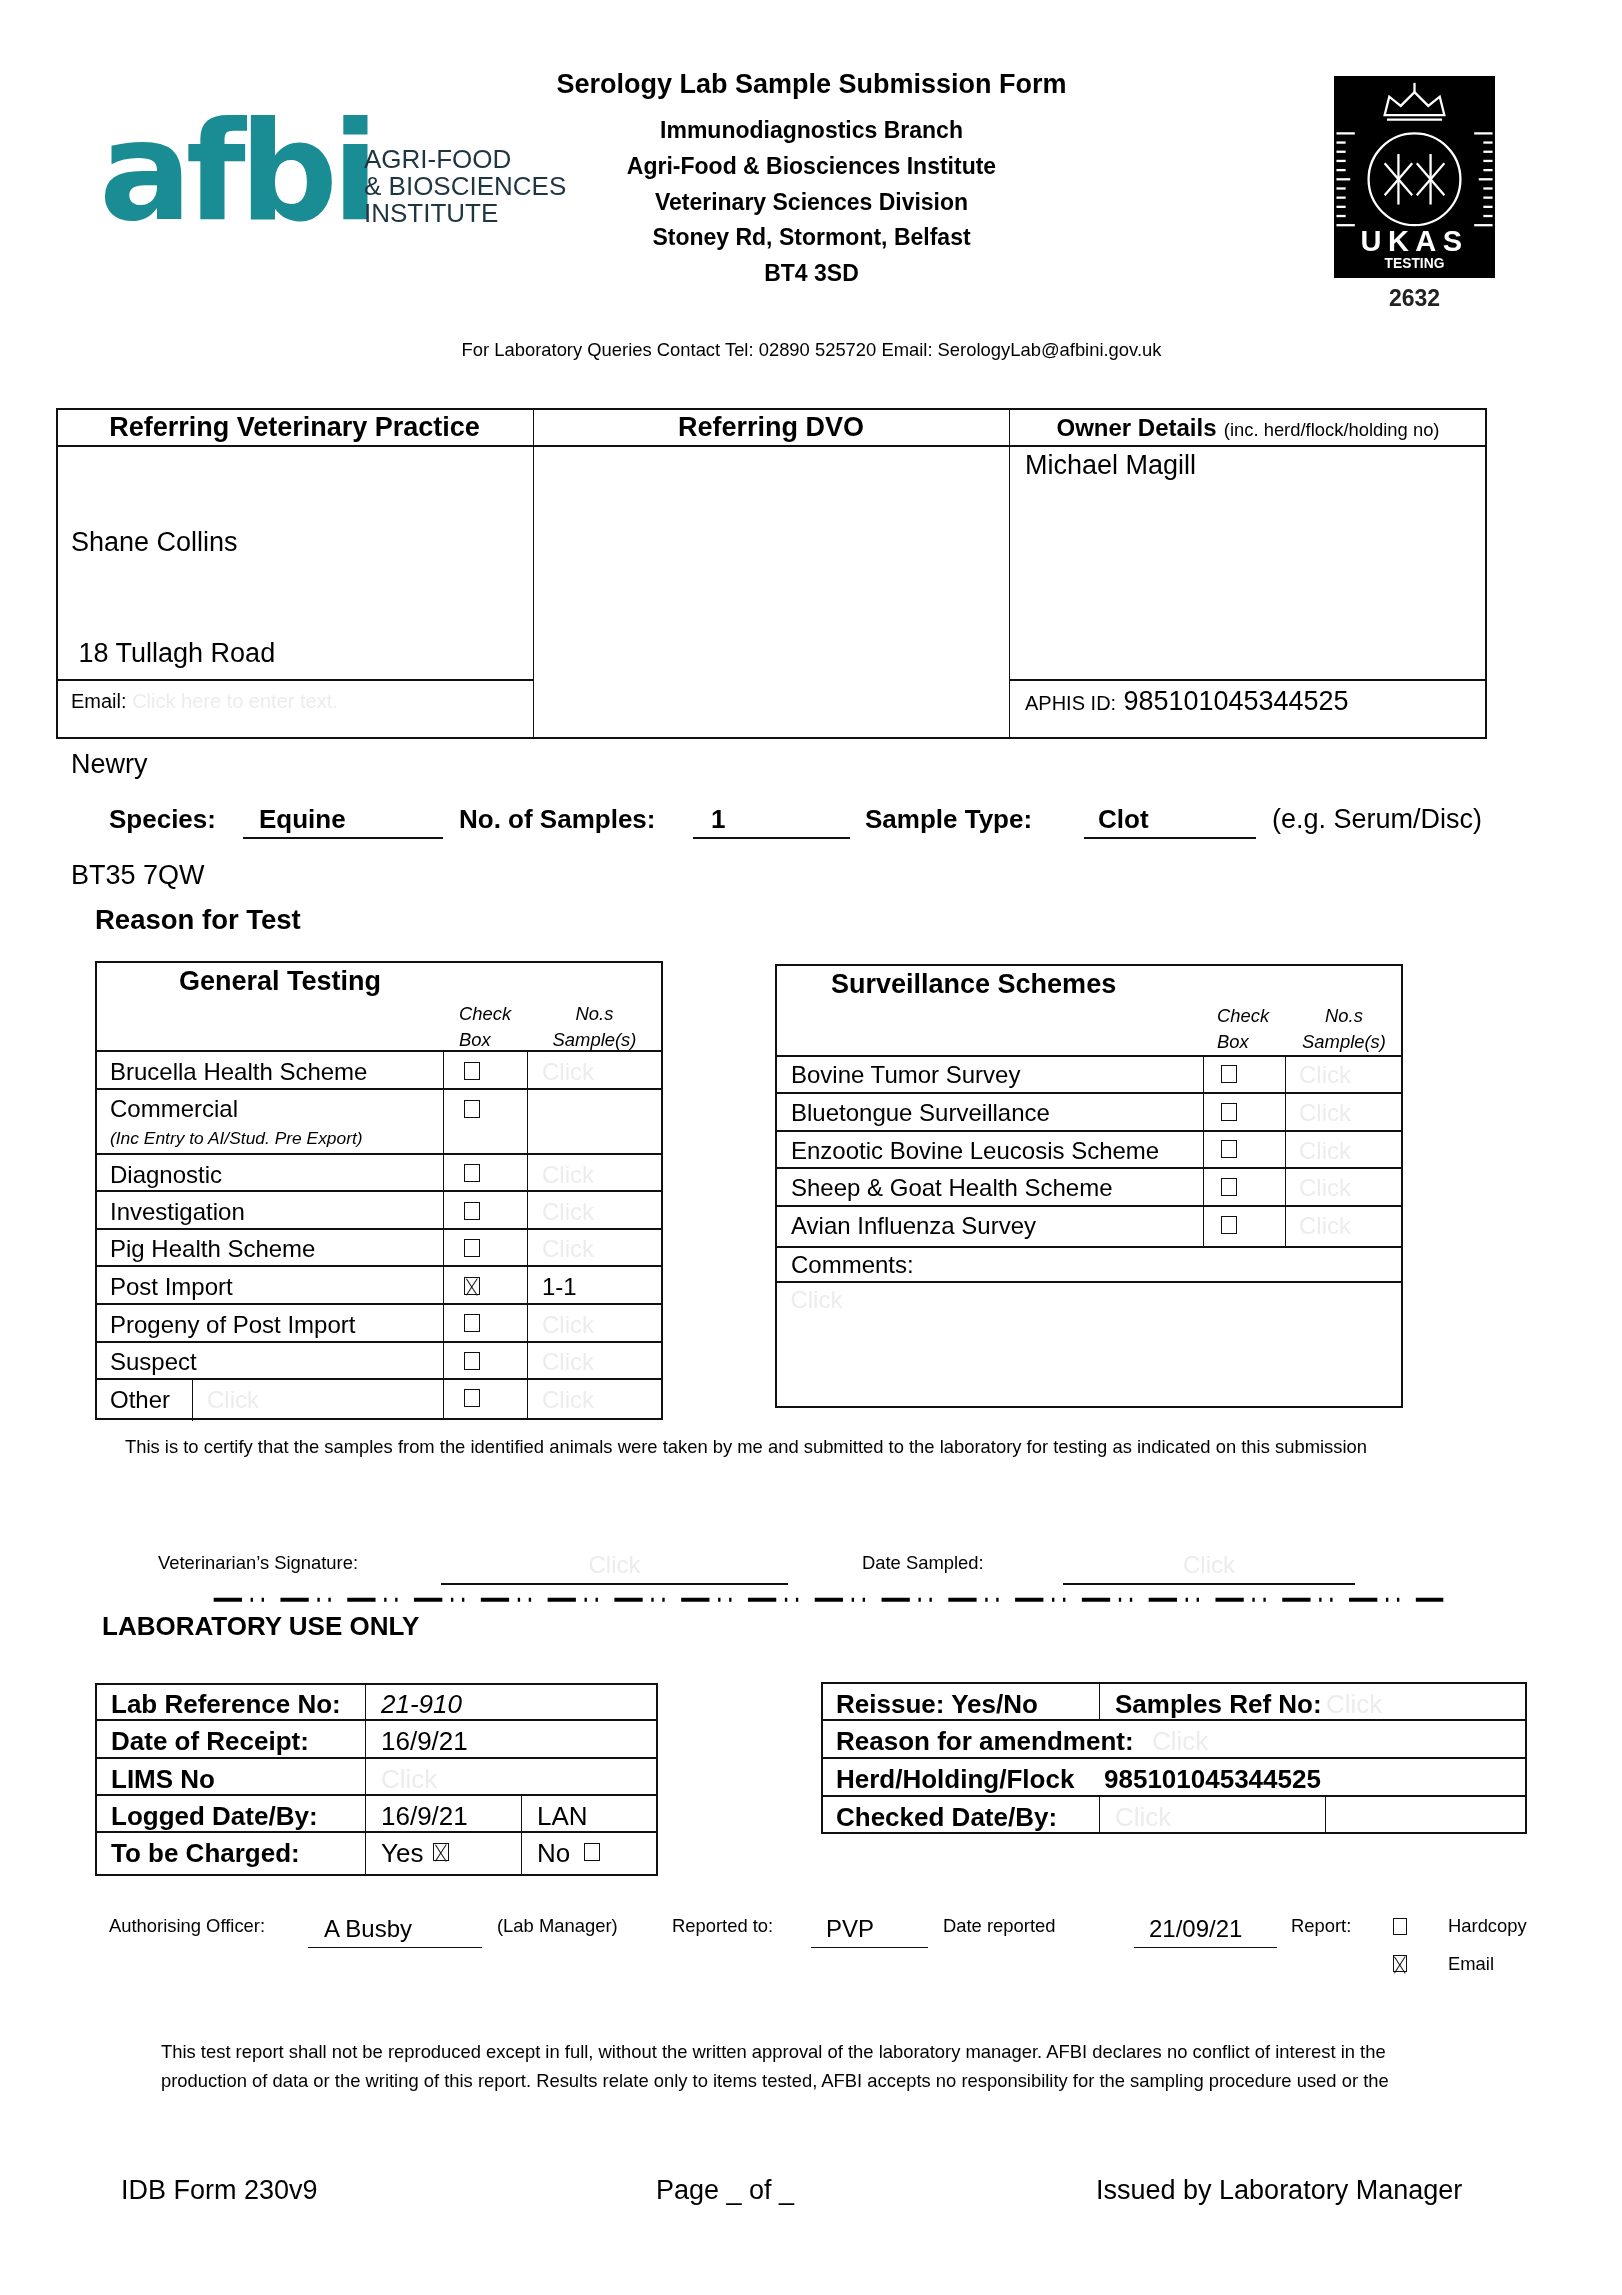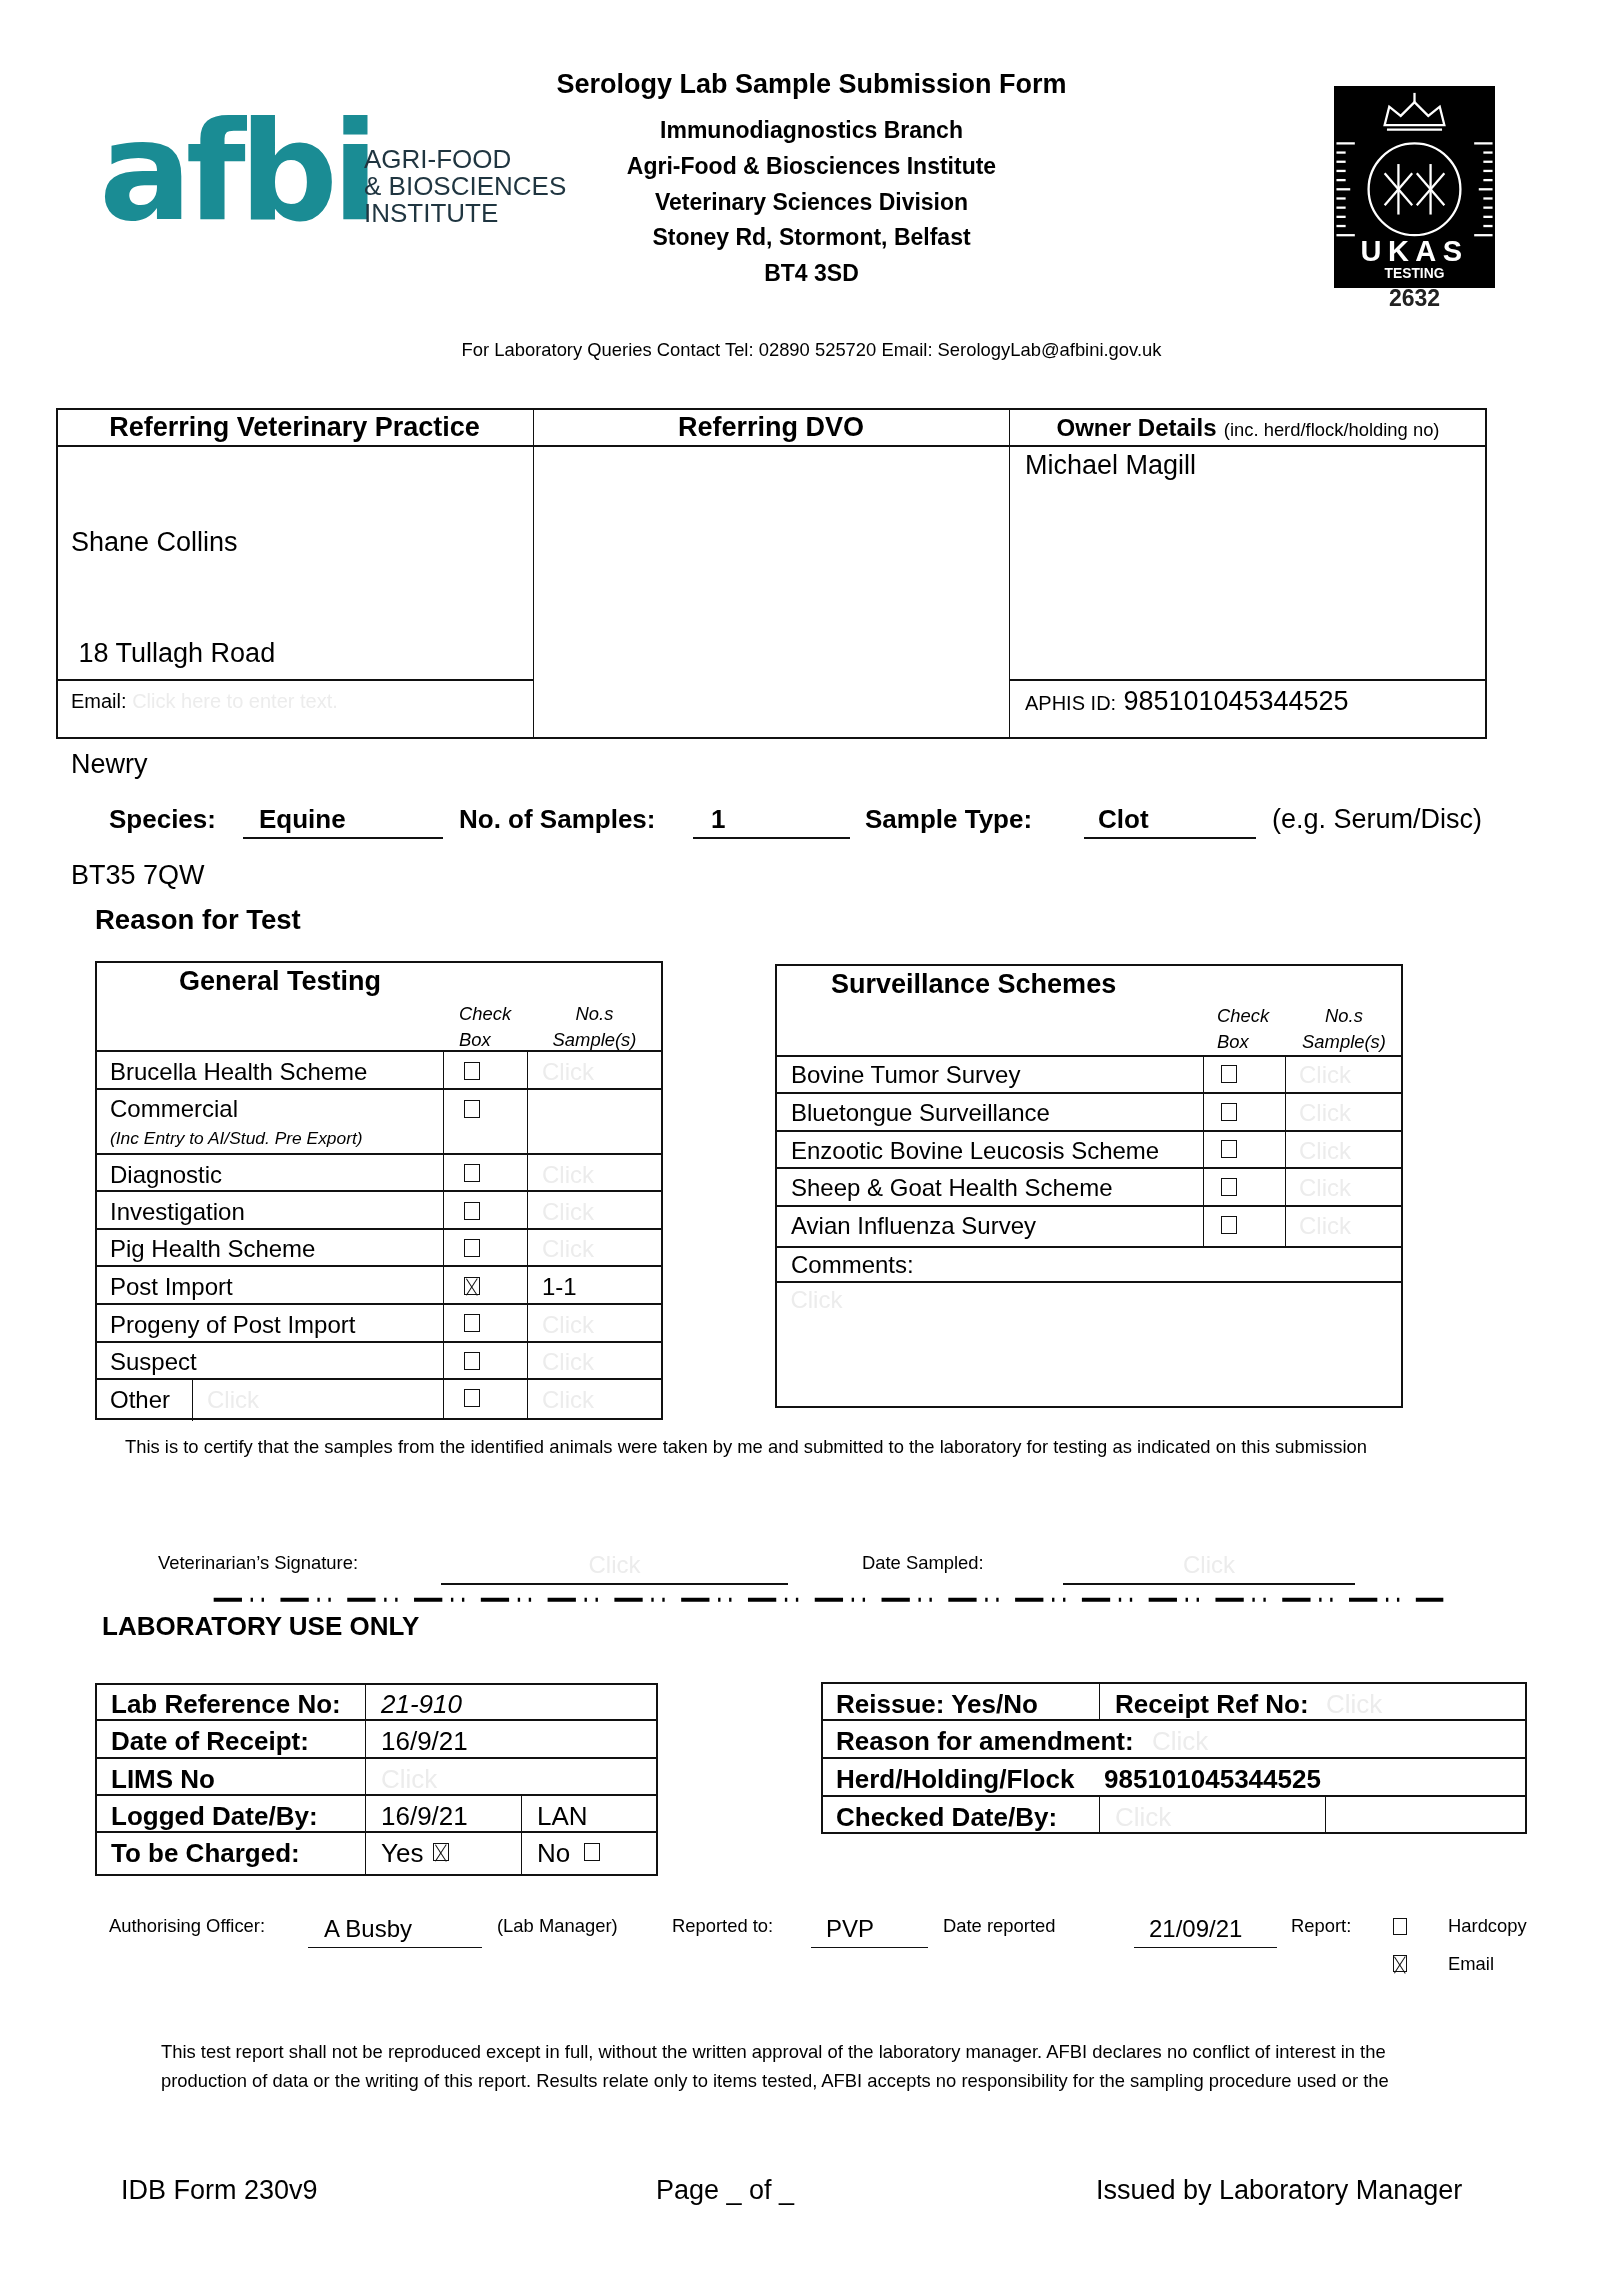--- a/index.html
+++ b/index.html
@@ -8,21 +8,21 @@
   .center { text-align:center; }
   .b { font-weight:bold; }
   .i { font-style:italic; }
   .ph { color:#ececec; }
   
   .hdr-title { left:0; width:1623px; top:69px; font-size:27px; font-weight:bold; }
   .hdr-line { left:0; width:1623px; font-size:23px; font-weight:bold; }
   .contact { left:0; width:1623px; top:339px; font-size:18.4px; }
   .afbi-word { left:99px; top:103px; font-size:138px; font-weight:bold; color:#1a8c94; letter-spacing:-6.4px; line-height:1; font-family:"DejaVu Sans", sans-serif; }
   .afbi-sub { left:364px; top:146px; font-size:26px; color:#1f3540; line-height:27px; }
-  .ukas { left:1334px; top:76px; width:161px; height:202px; background:#000;margin-top:10px; }
+  .ukas { left:1334px; top:76px; width:161px; height:202px; background:#000; }
   .ukas-num { left:1334px; top:285px; width:161px; font-size:23px; font-weight:bold; color:#222; }
   
   .box { border:2.3px solid #111; box-sizing:border-box; }
   .hline { position:absolute; height:0; border-top:2.3px solid #111; }
   .vline { position:absolute; width:0; border-left:1.8px solid #111; }
   .cell-text { position:absolute; font-size:26px; white-space:nowrap; }
   .chk { position:absolute; width:15.6px; height:18.4px; border:1.8px solid #111; box-sizing:border-box; }
   .chk.x::before, .chk.x::after { content:""; position:absolute; left:50%; top:-0.9px; width:1.4px; height:20px; background:#111; transform-origin:center; }
   .chk.x::before { transform:translateX(-50%) rotate(33deg); }
   .chk.x::after { transform:translateX(-50%) rotate(-33deg); }
@@ -283,21 +283,21 @@
 
 <div class="abs box" style="left:821px;top:1682px;width:706px;height:152px;"></div>
 <div class="hline" style="left:821px;top:1719px;width:706px;"></div>
 <div class="hline" style="left:821px;top:1757px;width:706px;"></div>
 <div class="hline" style="left:821px;top:1795px;width:706px;"></div>
 <div class="vline" style="left:1099px;top:1682px;height:37px;"></div>
 <div class="vline" style="left:1099px;top:1795px;height:39px;"></div>
 <div class="vline" style="left:1325px;top:1795px;height:39px;"></div>
 
 <div class="field-label" style="left:836px;top:1689px;">Reissue: Yes/No</div>
-<div class="field-label" style="left:1115px;top:1689px;">Receipt Ref No:</div>
+<div class="field-label" style="left:1115px;top:1689px;">Samples Ref No:</div>
 <div class="cell-text ph" style="left:1326px;top:1689px;">Click</div>
 <div class="field-label" style="left:836px;top:1726px;">Reason for amendment:</div>
 <div class="cell-text ph" style="left:1152px;top:1726px;">Click</div>
 <div class="field-label" style="left:836px;top:1764px;">Herd/Holding/Flock</div>
 <div class="field-label" style="left:1104px;top:1764px;">985101045344525</div>
 <div class="field-label" style="left:836px;top:1802px;">Checked Date/By:</div>
 <div class="cell-text ph" style="left:1115px;top:1802px;">Click</div>
 <div class="cell-text" style="left:1341px;top:1802px;"></div>
 
 <div class="cell-text" style="left:109px;top:1915px;font-size:18.4px;">Authorising Officer:</div>

